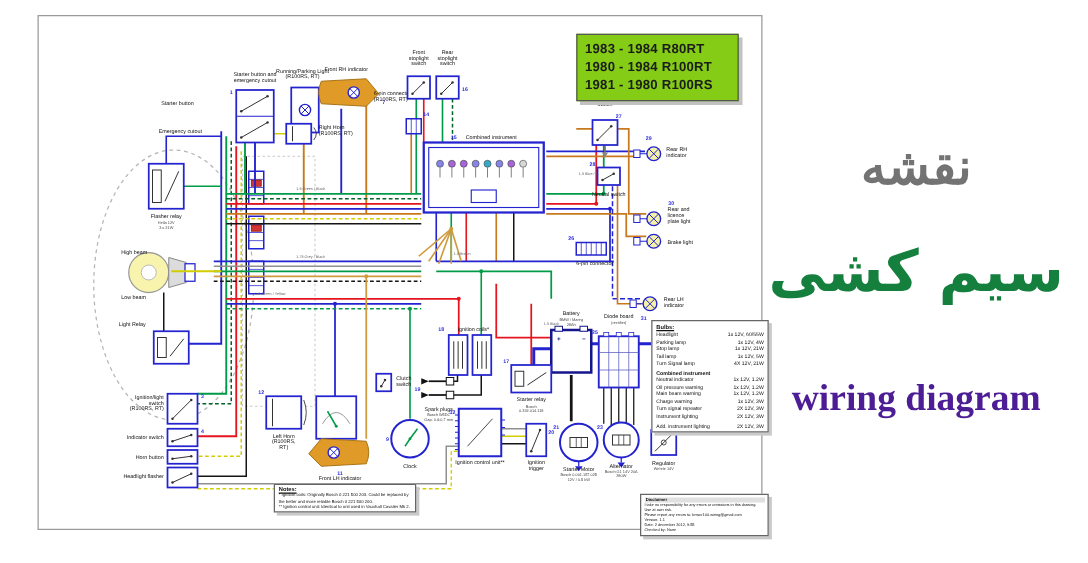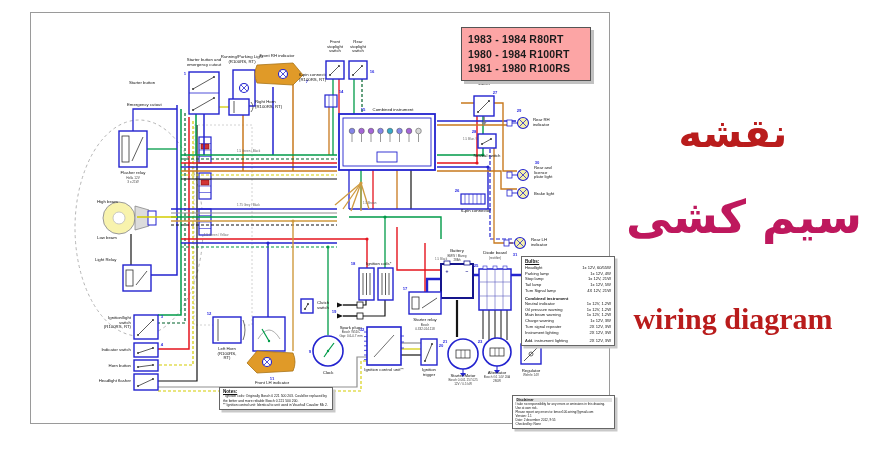--- a/index.html
+++ b/index.html
@@ -2,21 +2,21 @@
 <html><head>
 <meta charset="utf-8">
 <style>
   html,body{margin:0;padding:0;background:#fff;}
   .canvas{position:relative;width:870px;height:450px;background:#ffffff;overflow:hidden;
           font-family:"Liberation Sans",sans-serif;}
   .panel{position:absolute;left:30px;top:12px;width:578px;height:410px;background:#fff;
          border:1px solid #9a9a9a;}
   #dsvg{position:absolute;left:0;top:0;}
   #dsvg text{font-family:"Liberation Sans","DejaVu Sans",sans-serif;}
-  .title-box{position:absolute;left:430px;top:14px;width:116px;background:#fca5a5;border:1px solid #555;
+  .title-box{position:absolute;left:430px;top:14px;width:116px;background:#84cc16;border:1px solid #555;
              box-shadow:3px 3px 0 #c2c2c2;padding:4px 6px;font-weight:bold;font-size:10.5px;
              line-height:14.5px;color:#1c1c1c;letter-spacing:.2px;}
   .pbox{position:absolute;background:#fff;border:1px solid #666;box-shadow:2.5px 2.5px 0 #c9c9c9;color:#111;}
   .bulbs{left:490px;top:243px;width:86px;padding:2px 3px;font-size:4.1px;}
   .bl-title{font-weight:bold;text-decoration:underline;font-size:4.6px;margin-bottom:1px;}
   .bl-sec{font-weight:bold;margin-top:2.5px;font-size:4.2px;}
   .bl-row{display:flex;justify-content:space-between;line-height:5.7px;}
   .bl-footer{margin-top:2.5px;}
   .notes{left:188px;top:374px;width:106px;padding:2px 3px;font-size:3.4px;line-height:4.3px;}
   .nb-title{font-weight:bold;text-decoration:underline;font-size:4.6px;}
@@ -605,17 +605,17 @@
           <div>Use at own risk.</div>
           <div>Please report any errors to: bmw.r100.wiring@gmail.com</div>
           <div>Version: 1.1</div>
           <div>Date: 2 december 2012, 9:55</div>
           <div>Checked by: None</div>
         </div>
     </div>
   </div>
 
   <div class="side-text">
-    <div class="farsi f1 side-red" dir="rtl" style="color: #b91c1c;">نقشه</div>
-    <div class="farsi f2 side-red" dir="rtl" style="color: #be185d; margin-left: 11px;">سیم کشی</div>
-    <div class="eng side-red" style="color: #b91c1c;">wiring diagram</div>
+    <div class="farsi f1 side-red" dir="rtl" style="color: #737373; font-family: Liberation Serif, serif;">نقشه</div>
+    <div class="farsi f2 side-red" dir="rtl" style="color: #15803d;">سیم کشی</div>
+    <div class="eng side-red" style="color: #4c1d95;">wiring diagram</div>
   </div>
 </div>
 
 </body></html>

